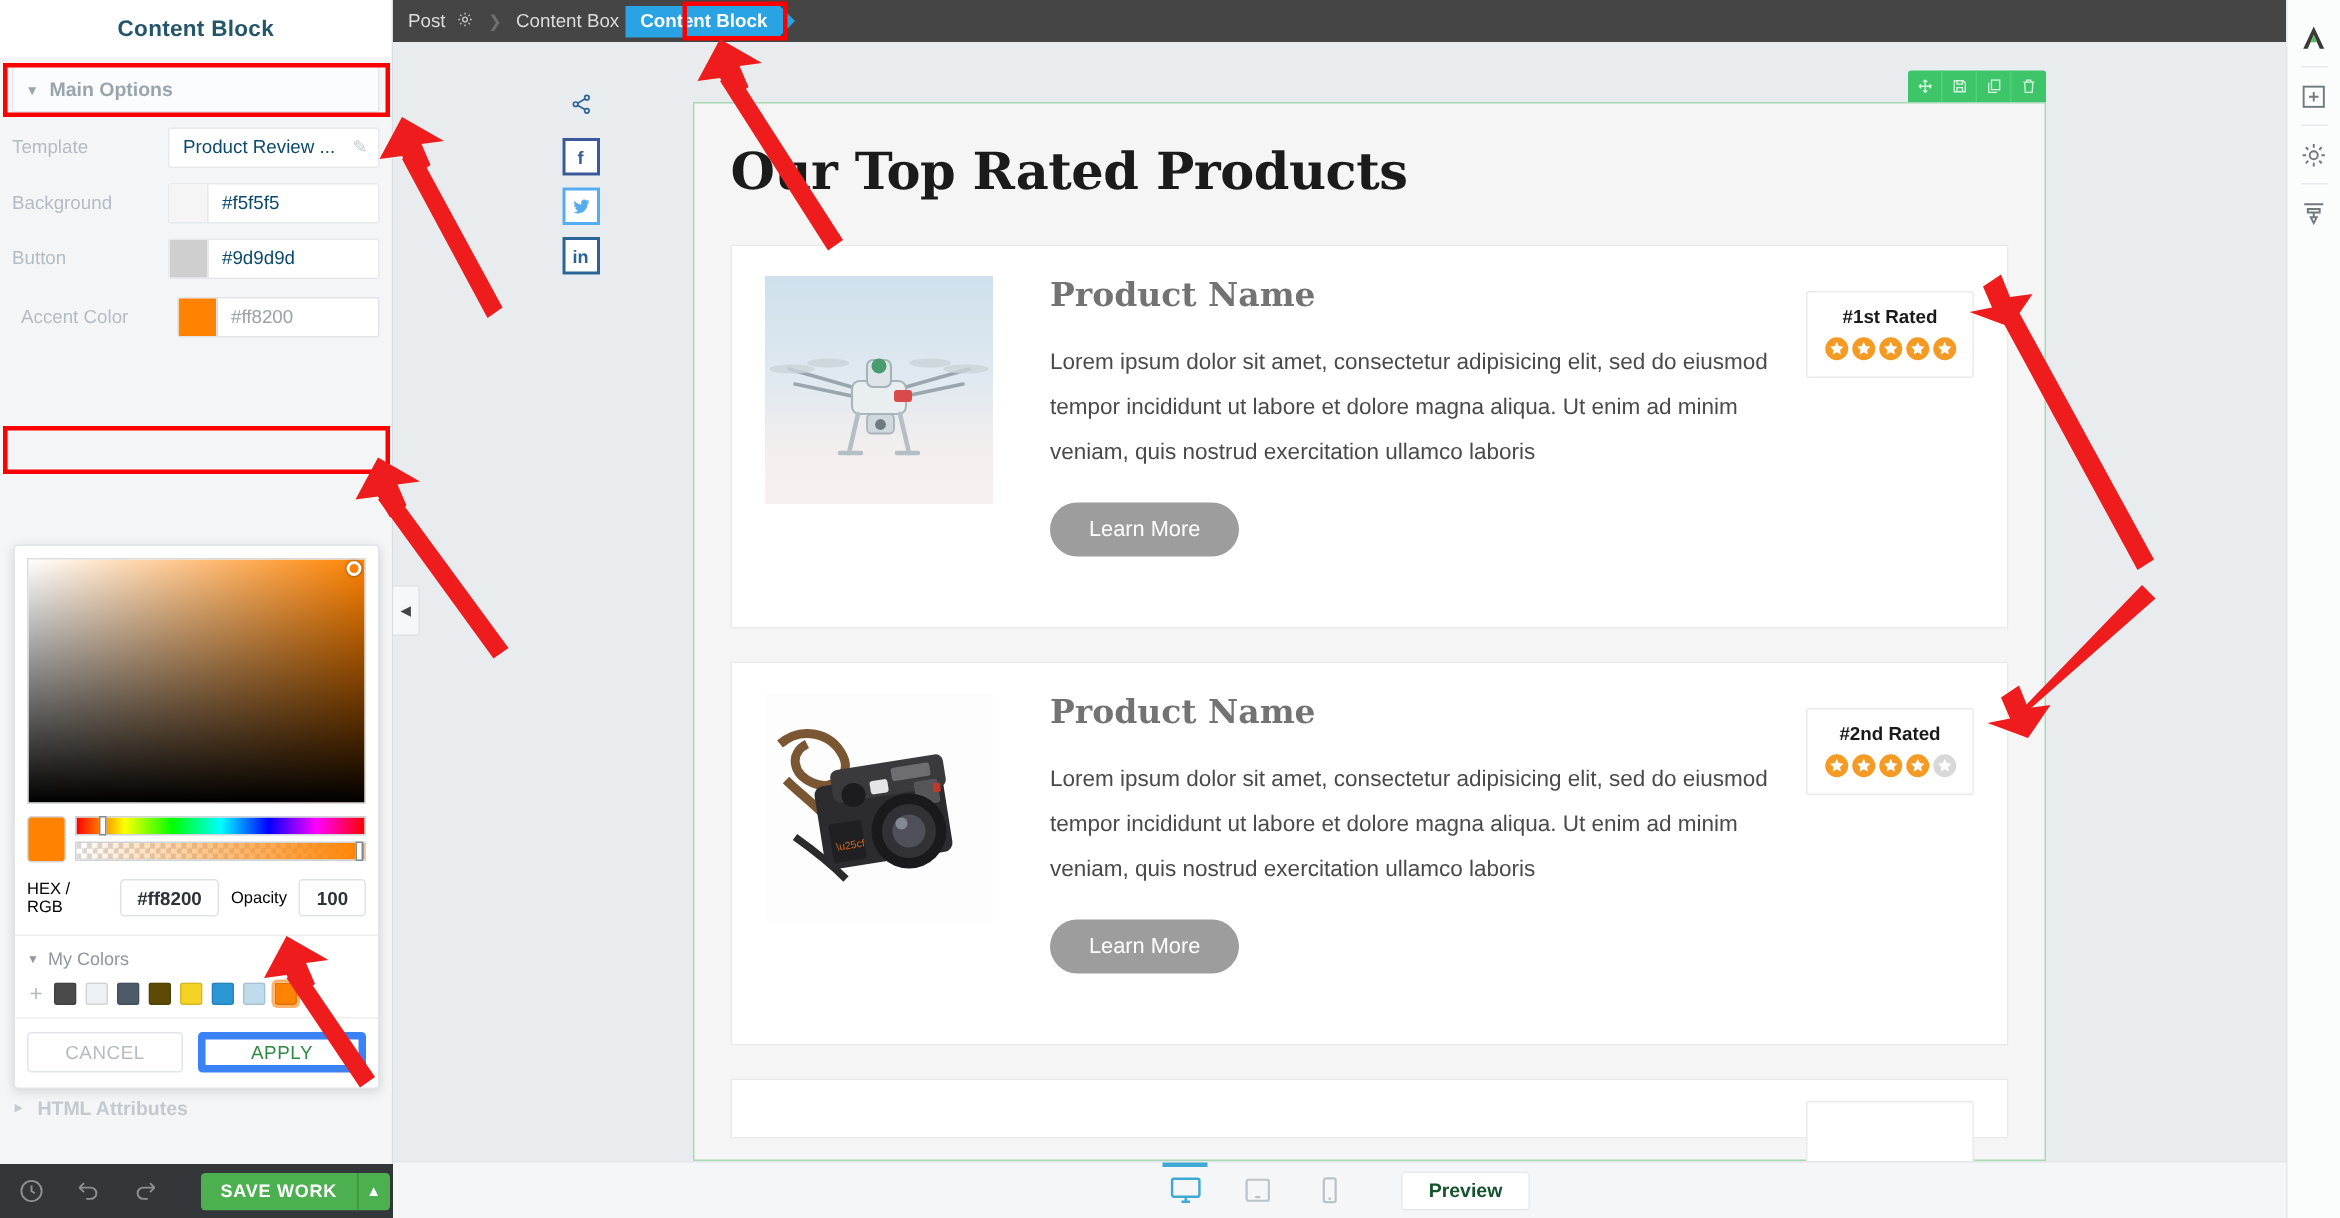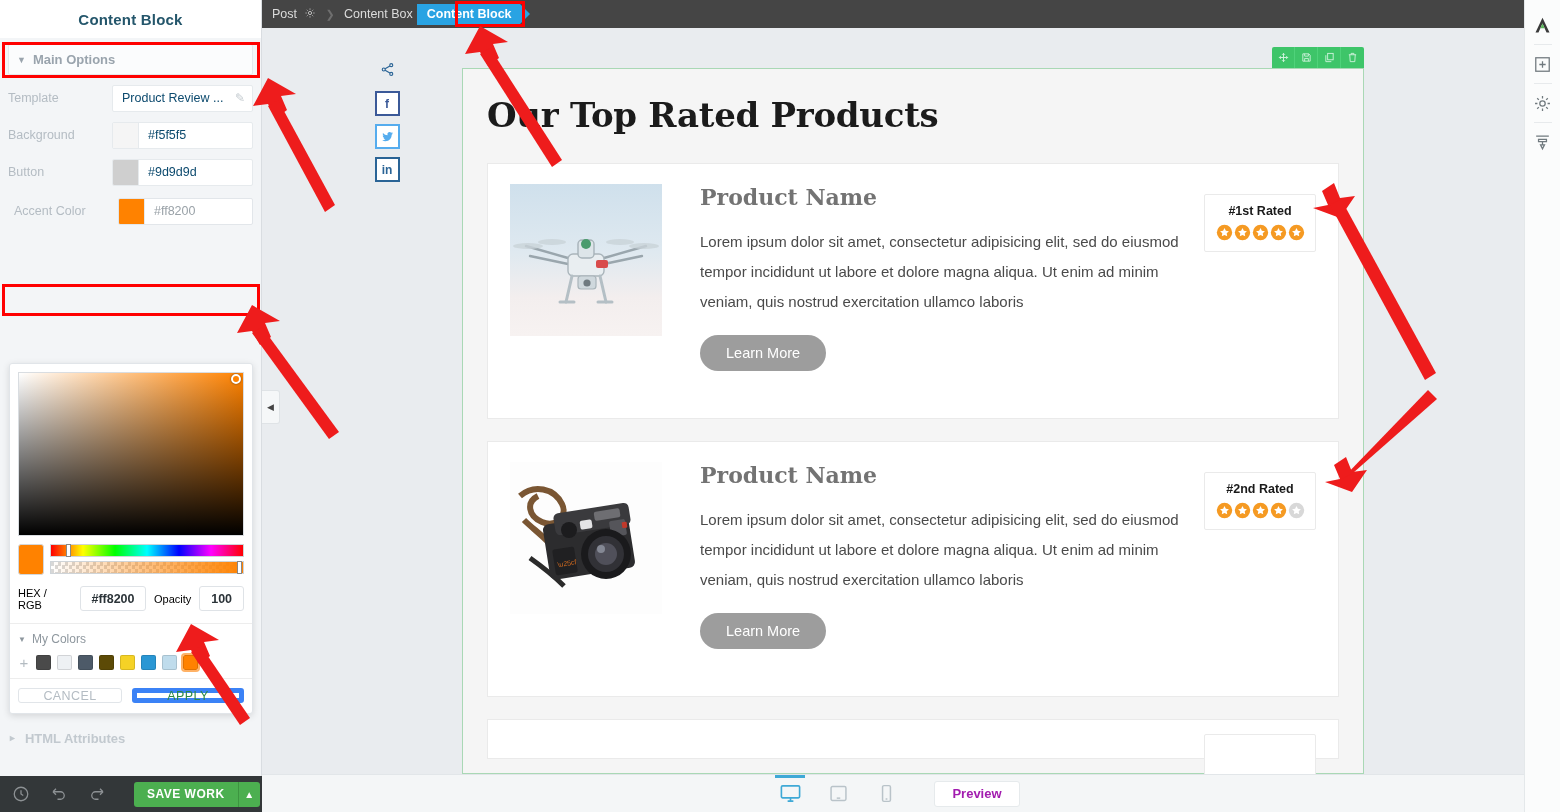--- a/index.html
+++ b/index.html
@@ -104,21 +104,21 @@
   #mycolors-wrap { border-top: 1px solid #ededed; padding: 8px 8px 8px 8px; }
   #mycolors-head { display: flex; align-items: center; font-size: 12px; color: #8e979e; }
   #mycolors-head .caret { font-size: 8px; margin-right: 6px; }
   #swatches { display: flex; align-items: center; gap: 6px; margin-top: 9px; }
   #swatches .plus { color: #b3bbc1; font-size: 15px; line-height: 1; width: 12px; text-align: center; }
   .csw { width: 15px; height: 15px; border-radius: 2px; border: 1px solid rgba(0,0,0,.12); }
   .csw.sel { outline: 2px solid #ffb266; outline-offset: 0px; }
 
   #pbtns { display: flex; gap: 10px; border-top: 1px solid #ededed; padding: 9px 8px 10px 8px; }
   #pbtns .pb {
-    flex: 1 1 0; height: 15px; border-radius: 3px; background: #fff;
+    flex: 1 1 0; height: 27px; border-radius: 3px; background: #fff;
     display: flex; align-items: center; justify-content: center;
     font-size: 12.5px; letter-spacing: .4px;
   }
   #btn-cancel { border: 1px solid #e1e5e9; color: #b4bcc3; }
   #btn-apply  { border: 5px solid #3b82f6; color: #2f8a46; }
 
   #html-attrs {
     position: absolute; left: 8px; top: 688px; right: 8px; height: 24px;
     display: flex; align-items: center; font-size: 13px; font-weight: bold; color: #c2c9cf;
     z-index: 5;
@@ -254,21 +254,21 @@
     width: 48px; height: 38px; display: flex; align-items: center; justify-content: center;
     color: #b9c3c9; position: relative;
   }
   .dev.active { color: #3fa9d6; }
   .dev.active::before {
     content: ""; position: absolute; top: 0; left: 9px; right: 9px; height: 3px; background: #3fa9d6;
   }
   #preview-btn {
     margin-left: 24px; background: #fff; border: 1px solid #e6eaec; border-radius: 3px;
     height: 26px; padding: 0 17px; display: flex; align-items: center;
-    font-size: 13px; font-weight: bold; color: #a21caf;
+    font-size: 13px; font-weight: bold; color: #14532d;
   }
 
   
   #rail {
     position: absolute; right: 0; top: 0; width: 36px; height: 812px;
     background: #fbfcfc; border-left: 1px solid #e4e8ea;
     display: flex; flex-direction: column; align-items: center; padding-top: 6px;
   }
   #rail .ritem {
     width: 36px; height: 38px; display: flex; align-items: center; justify-content: center;

